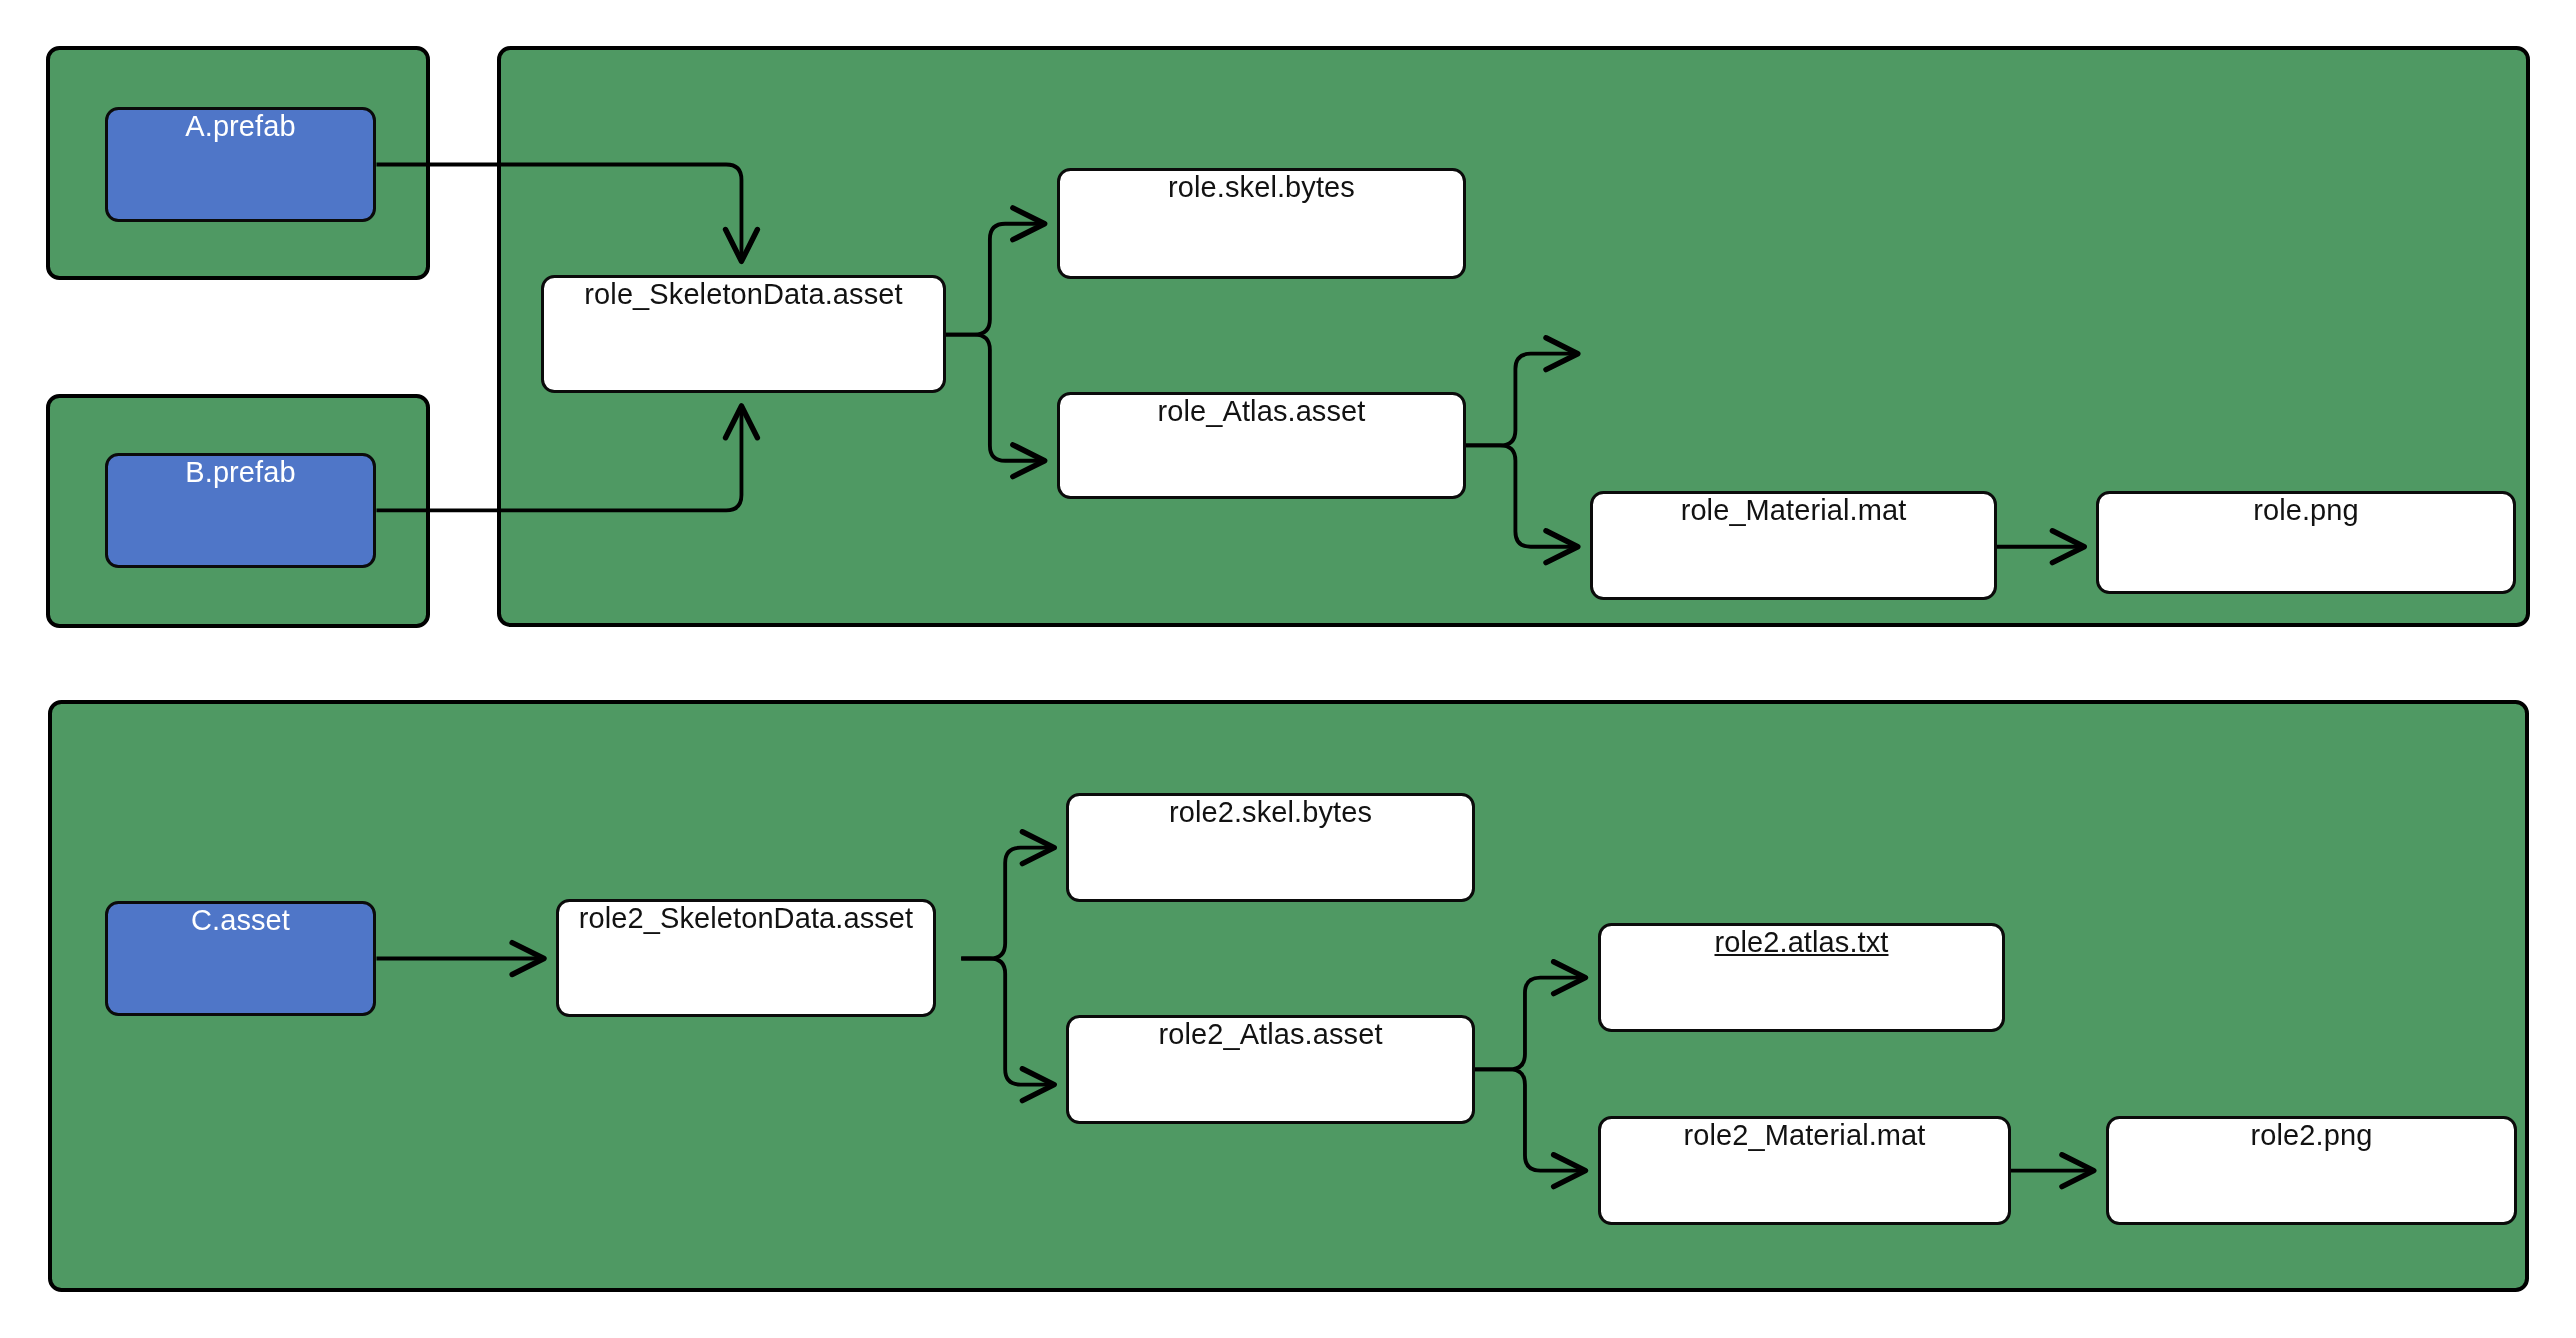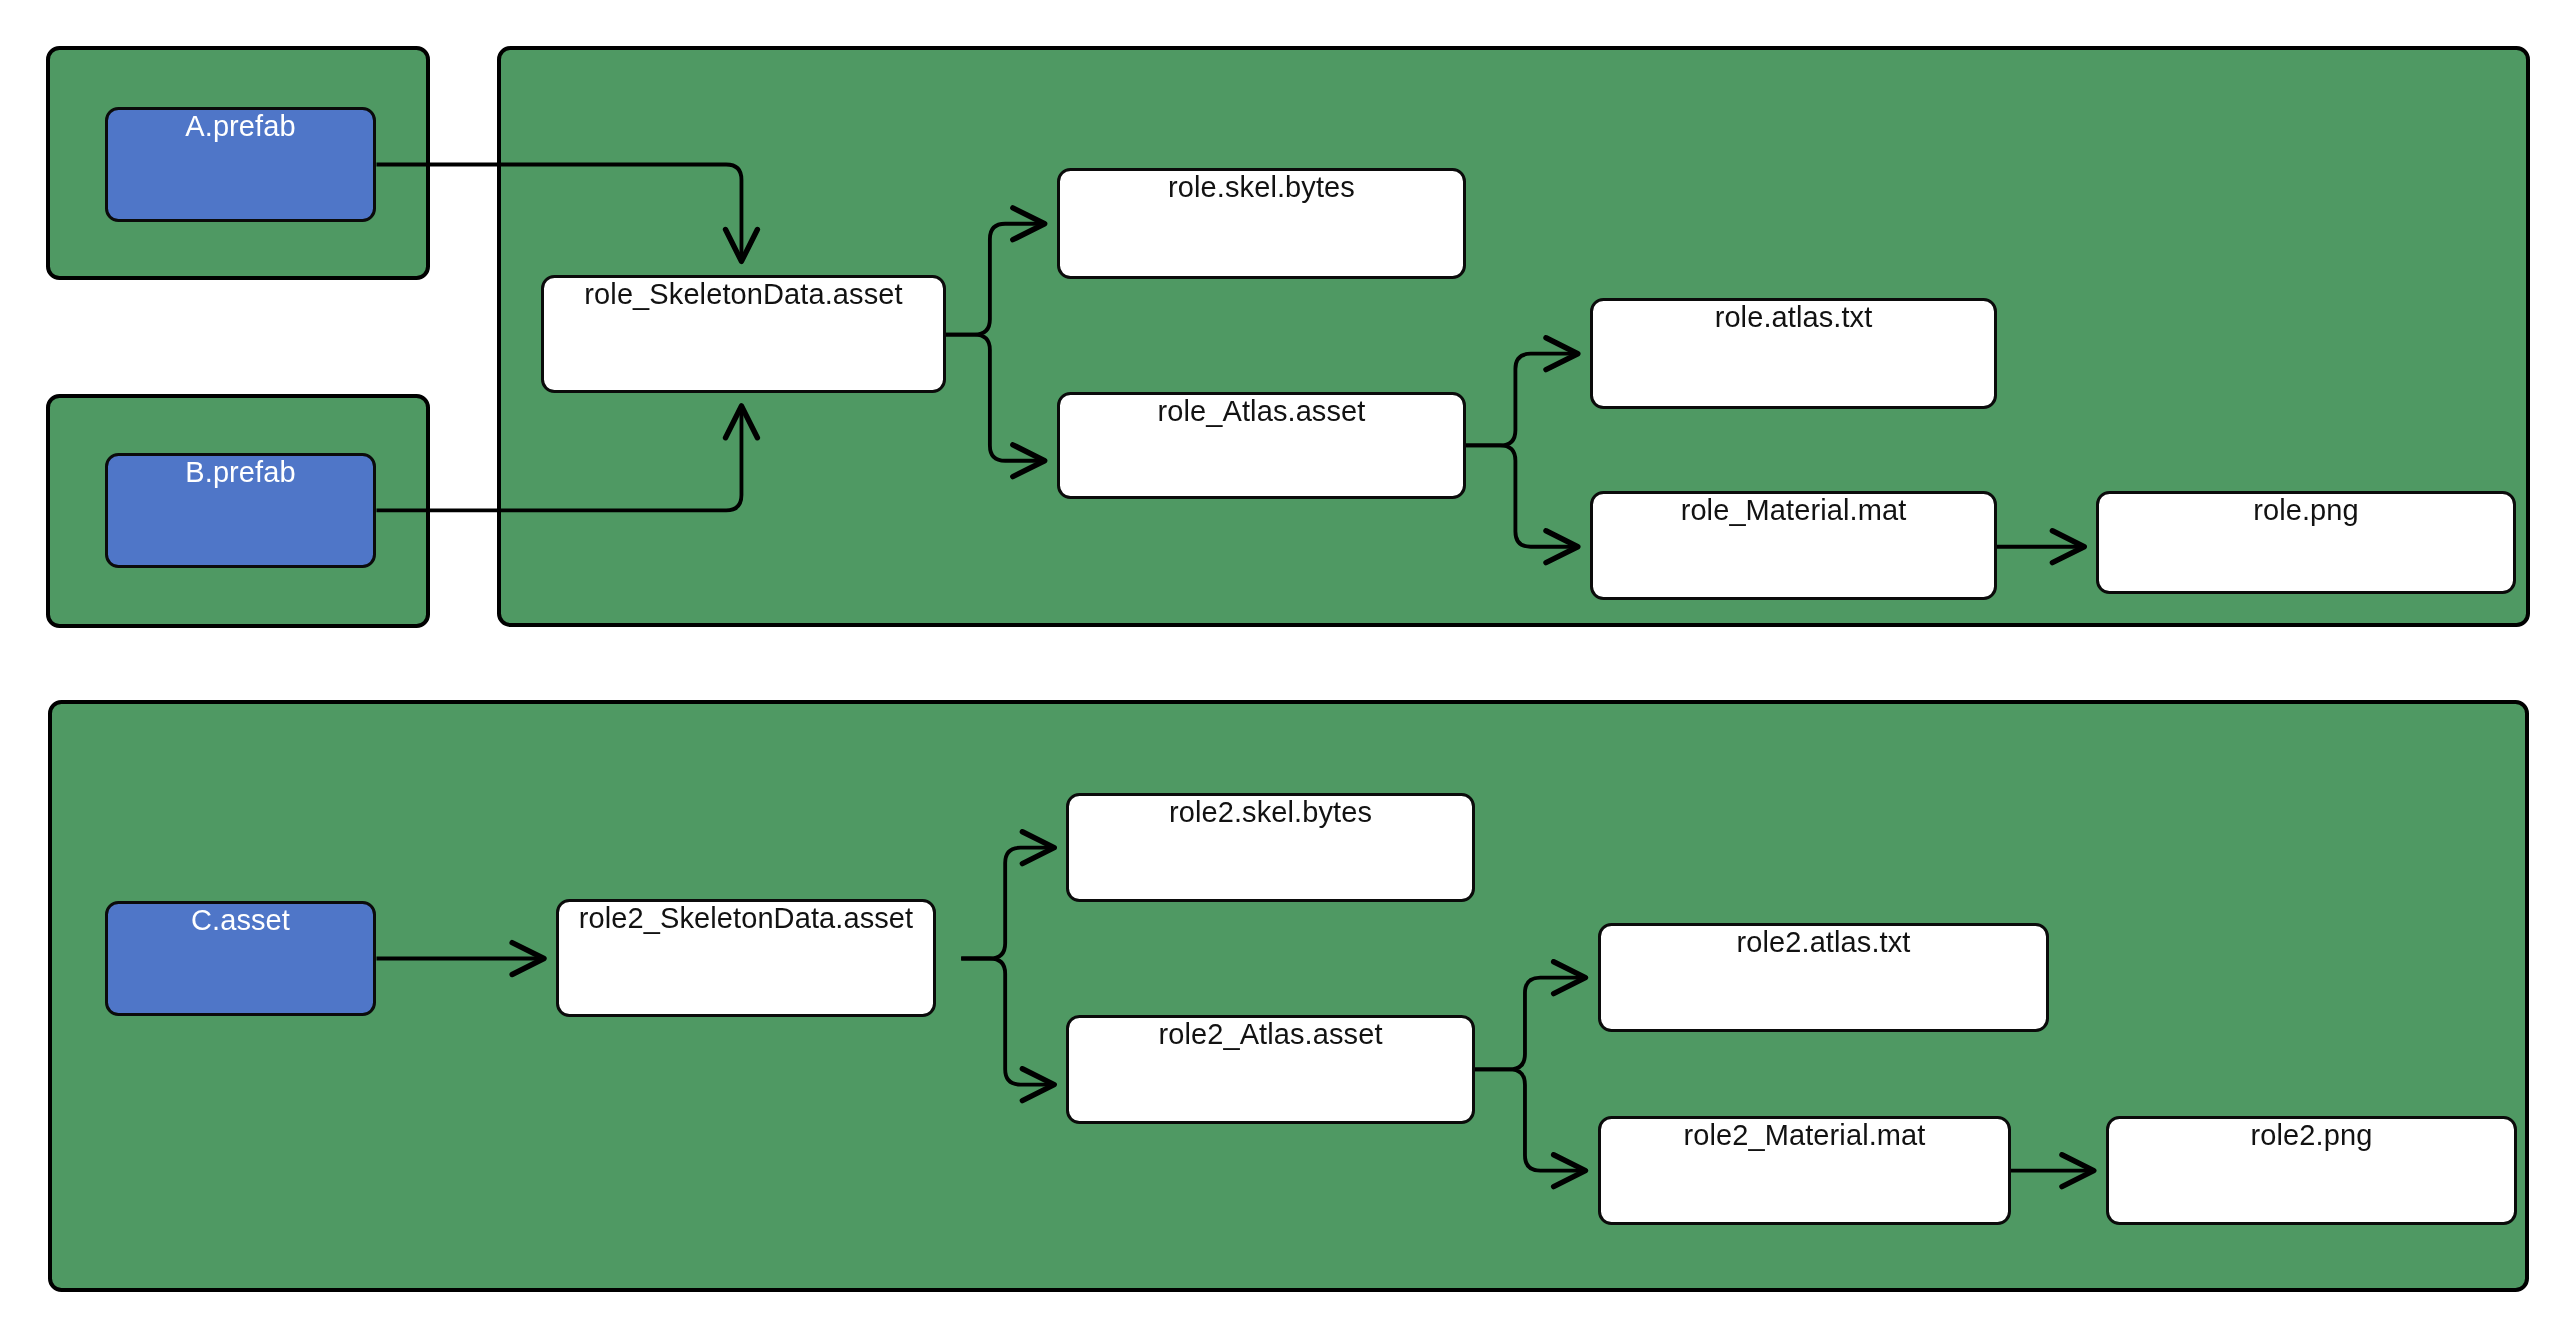--- a/index.html
+++ b/index.html
@@ -121,23 +121,20 @@
   </div>
 
   <div class="node file" style="left:1057px; top:392px; width:409px; height:107px;">
     <span class="node-label">role_Atlas.asset</span>
   </div>
 
   <div class="node file" style="left:1057px; top:168px; width:409px; height:111px;">
     <span class="node-label">role.skel.bytes</span>
   </div>
 
-  <div class="node file" style="left:1590px; top:298px; width:407px; height:111px;">
-    <span class="node-label">role.atlas.txt</span>
-  </div>
 
   <div class="node file" style="left:1590px; top:491px; width:407px; height:109px;">
     <span class="node-label">role_Material.mat</span>
   </div>
 
   <div class="node file" style="left:2096px; top:491px; width:420px; height:103px;">
     <span class="node-label">role.png</span>
   </div>
 
   <div class="node prefab" style="left:105px; top:901px; width:271px; height:115px;">
@@ -149,21 +146,21 @@
   </div>
 
   <div class="node file" style="left:1066px; top:793px; width:409px; height:109px;">
     <span class="node-label">role2.skel.bytes</span>
   </div>
 
   <div class="node file" style="left:1066px; top:1015px; width:409px; height:109px;">
     <span class="node-label">role2_Atlas.asset</span>
   </div>
 
-  <div class="node file" style="left:1598px; top:923px; width:451px; height:109px;">
+  <div class="node file" style="left:1598px; top:923px; width:407px; height:109px;text-decoration:underline;">
     <span class="node-label">role2.atlas.txt</span>
   </div>
 
   <div class="node file" style="left:1598px; top:1116px; width:413px; height:109px;">
     <span class="node-label">role2_Material.mat</span>
   </div>
 
   <div class="node file" style="left:2106px; top:1116px; width:411px; height:109px;">
     <span class="node-label">role2.png</span>
   </div>

